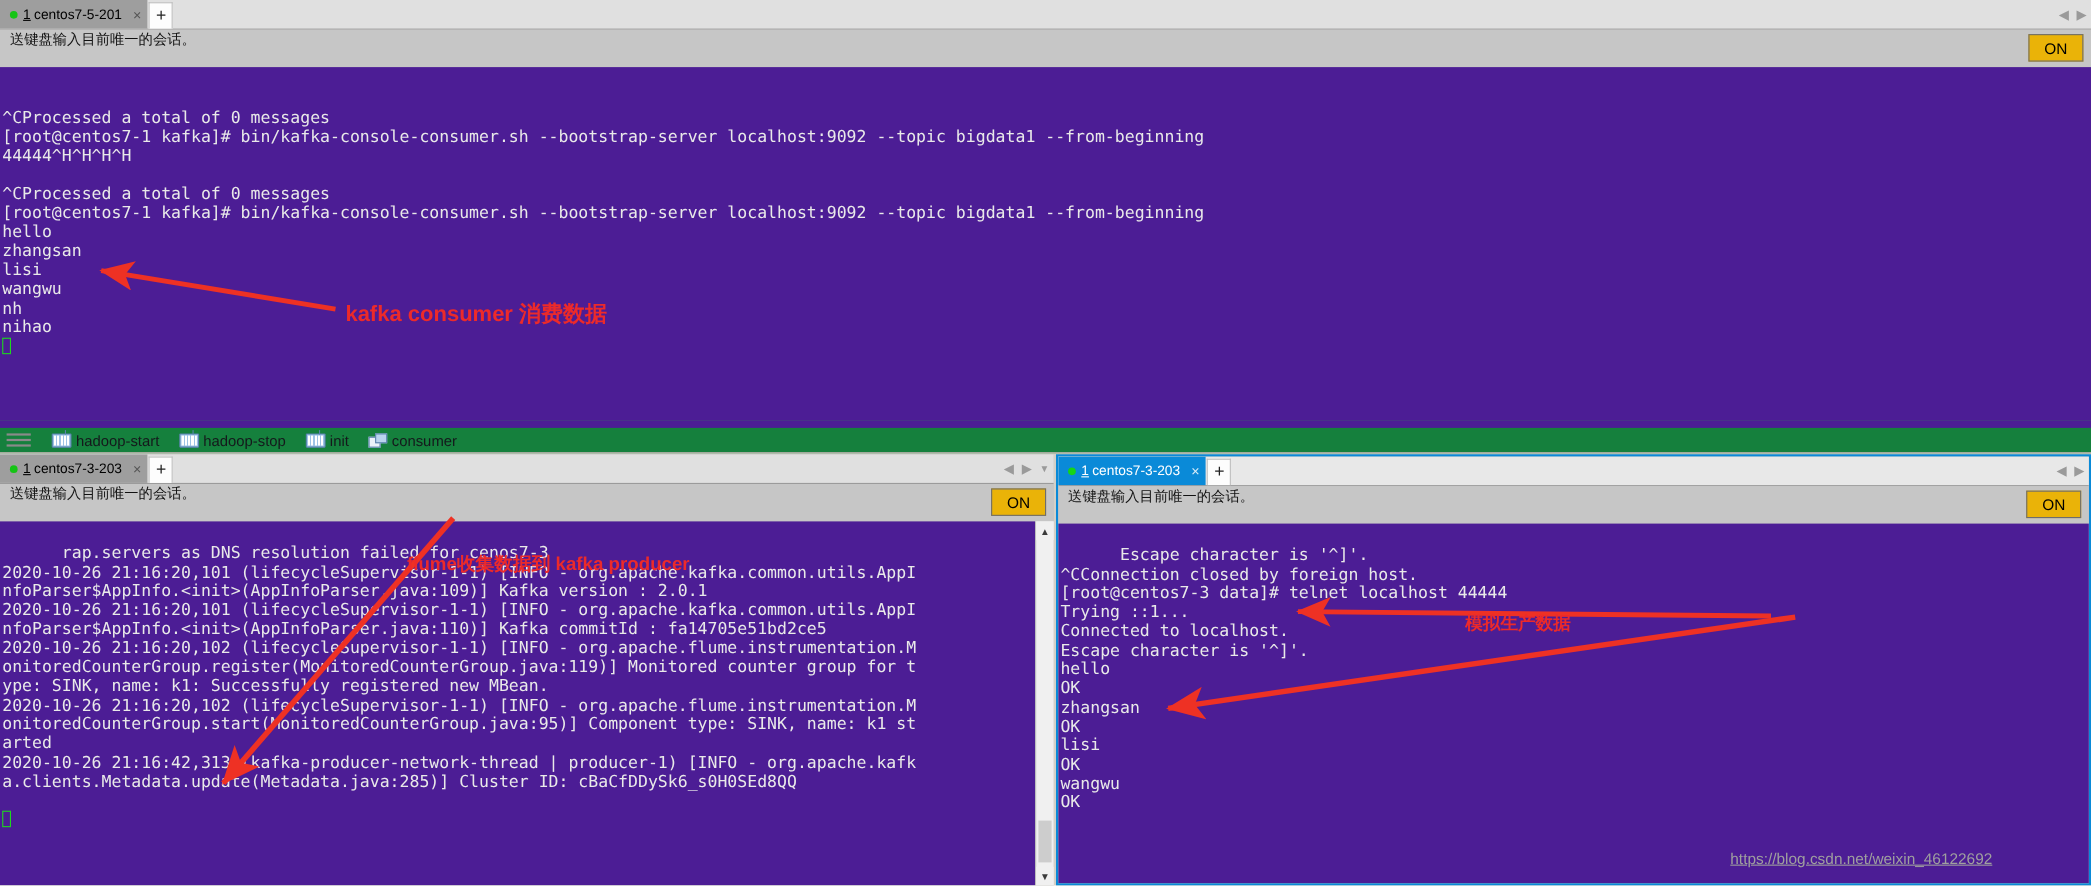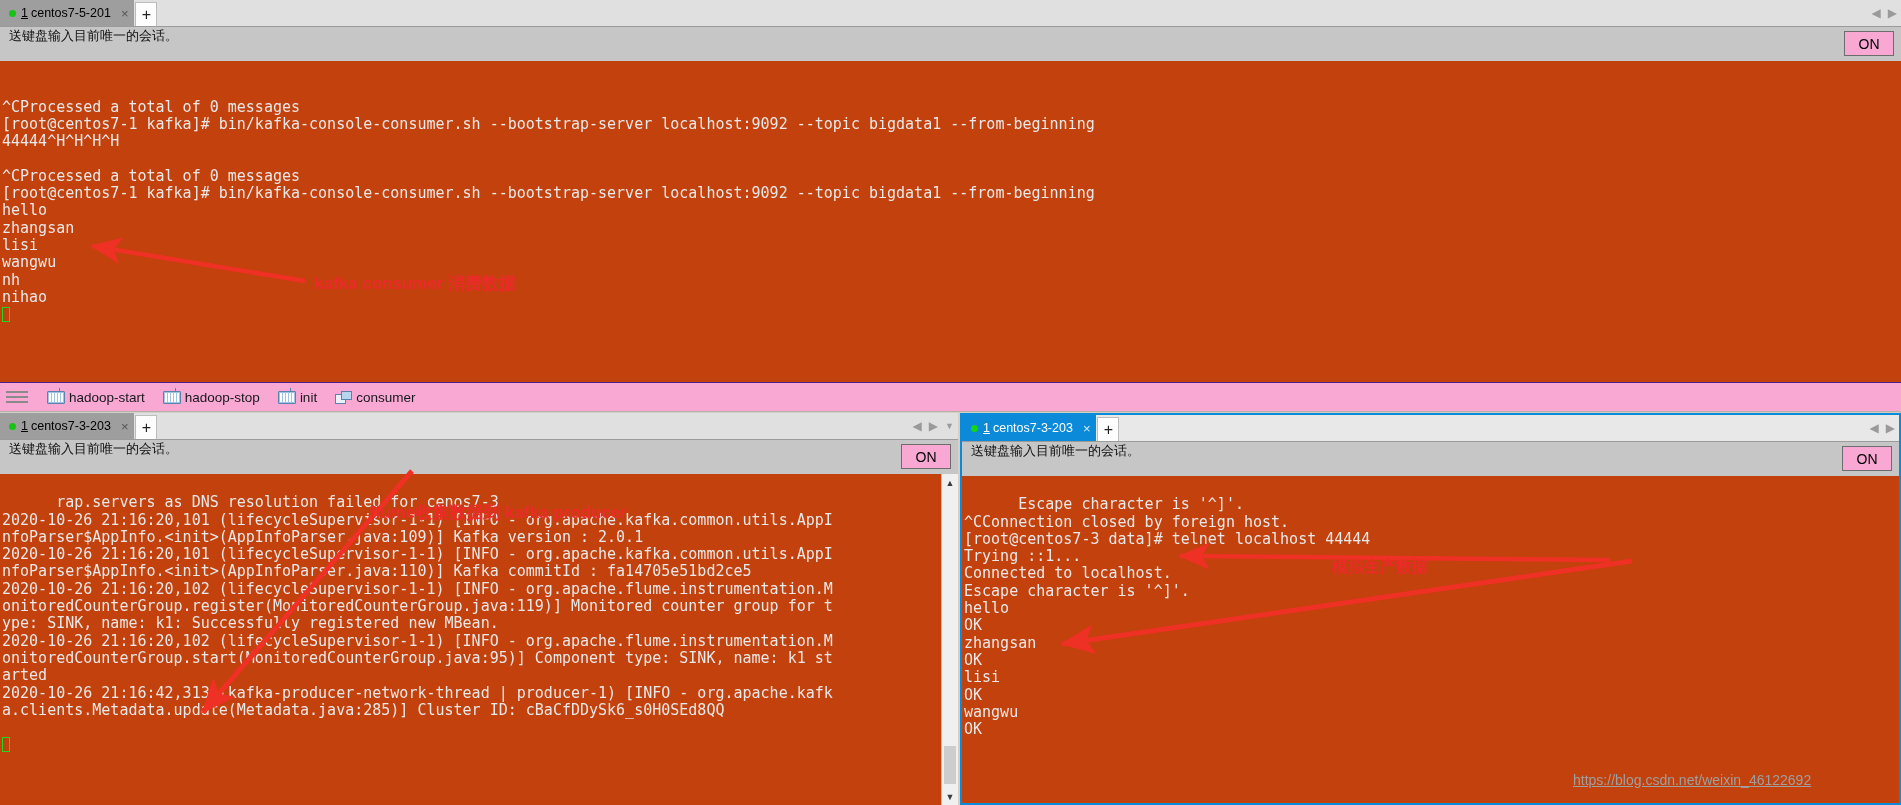--- a/index.html
+++ b/index.html
@@ -80,30 +80,30 @@
     height: 34px;
     background: #c6c6c6;
     display: flex; align-items: flex-start;
     padding-left: 9px;
     box-sizing: border-box;
     font-size: 13px; color: #111;
   }
   .onbtn {
     position: absolute; right: 7px; top: 4px;
     width: 50px; height: 25px;
-    background: #f9a8d4;
+    background: #eab308;
     border: 1px solid #6d6d6d;
     display: flex; align-items: center; justify-content: center;
     font-size: 14px; color: #000;
     box-sizing: border-box;
   }
 
   
   .term {
-    background: #c2410c;
+    background: #4c1d95;
     color: #e9e9e9;
     font-family: "DejaVu Sans Mono", "Liberation Mono", monospace;
     font-size: 15px;
     line-height: 17.3px;
     letter-spacing: 0px;
     white-space: pre;
     overflow: hidden;
     position: relative;
     padding: 3px 0 0 2px;
     box-sizing: border-box;
@@ -114,22 +114,22 @@
     border: 1px solid #1fd81f;
     box-sizing: border-box;
     vertical-align: -3px;
   }
 
   
   .bookbar {
     position: absolute;
     left: 0; top: 382px;
     width: 1901px; height: 30px;
-    background: #f9a8d4;
-    border-top: 1px solid #4c1d95;
+    background: #15803d;
+    border-top: 7px solid #4c1d95;
     border-bottom: 1px solid #b4b0a8;
     display: flex; align-items: center;
     padding-left: 6px;
     box-sizing: border-box;
     gap: 4px;
   }
   .hamb { width: 22px; display: flex; flex-direction: column; gap: 3px; margin-right: 8px; }
   .hamb i { display:block; height: 2px; background: #8a8a8a; }
   .bmk {
     display: flex; align-items: center; gap: 4px;
@@ -364,21 +364,21 @@
 
     <path d="M305,281 L92,246" stroke="#ee3124" stroke-width="4.5" fill="none" marker-end="url(#ah)"></path>
 
     <path d="M412,471 L203,712" stroke="#ee3124" stroke-width="5" fill="none" marker-end="url(#ah)"></path>
 
     <path d="M1610,560 L1180,556" stroke="#ee3124" stroke-width="4.5" fill="none" marker-end="url(#ah)"></path>
 
     <path d="M1632,561 L1062,644" stroke="#ee3124" stroke-width="5" fill="none" marker-end="url(#ah)"></path>
   </svg>
 
-  <div class="anno" style="left:314px; top:272px; font-size:17px;">kafka consumer 消费数据</div>
+  <div class="anno" style="left:314px; top:272px; font-size:20px;">kafka consumer 消费数据</div>
 
   <div class="anno" style="left:370px; top:461px; font-size:17px;margin-top:40px;">flume收集数据到 kafka producer</div>
 
   <div class="anno" style="left:1332px; top:557px; font-size:16px;">模拟生产数据</div>
 
   <div class="watermark" style="left:1573px; top:772px;">https://blog.csdn.net/weixin_46122692</div>
 
 </div>
 
 </body></html>

